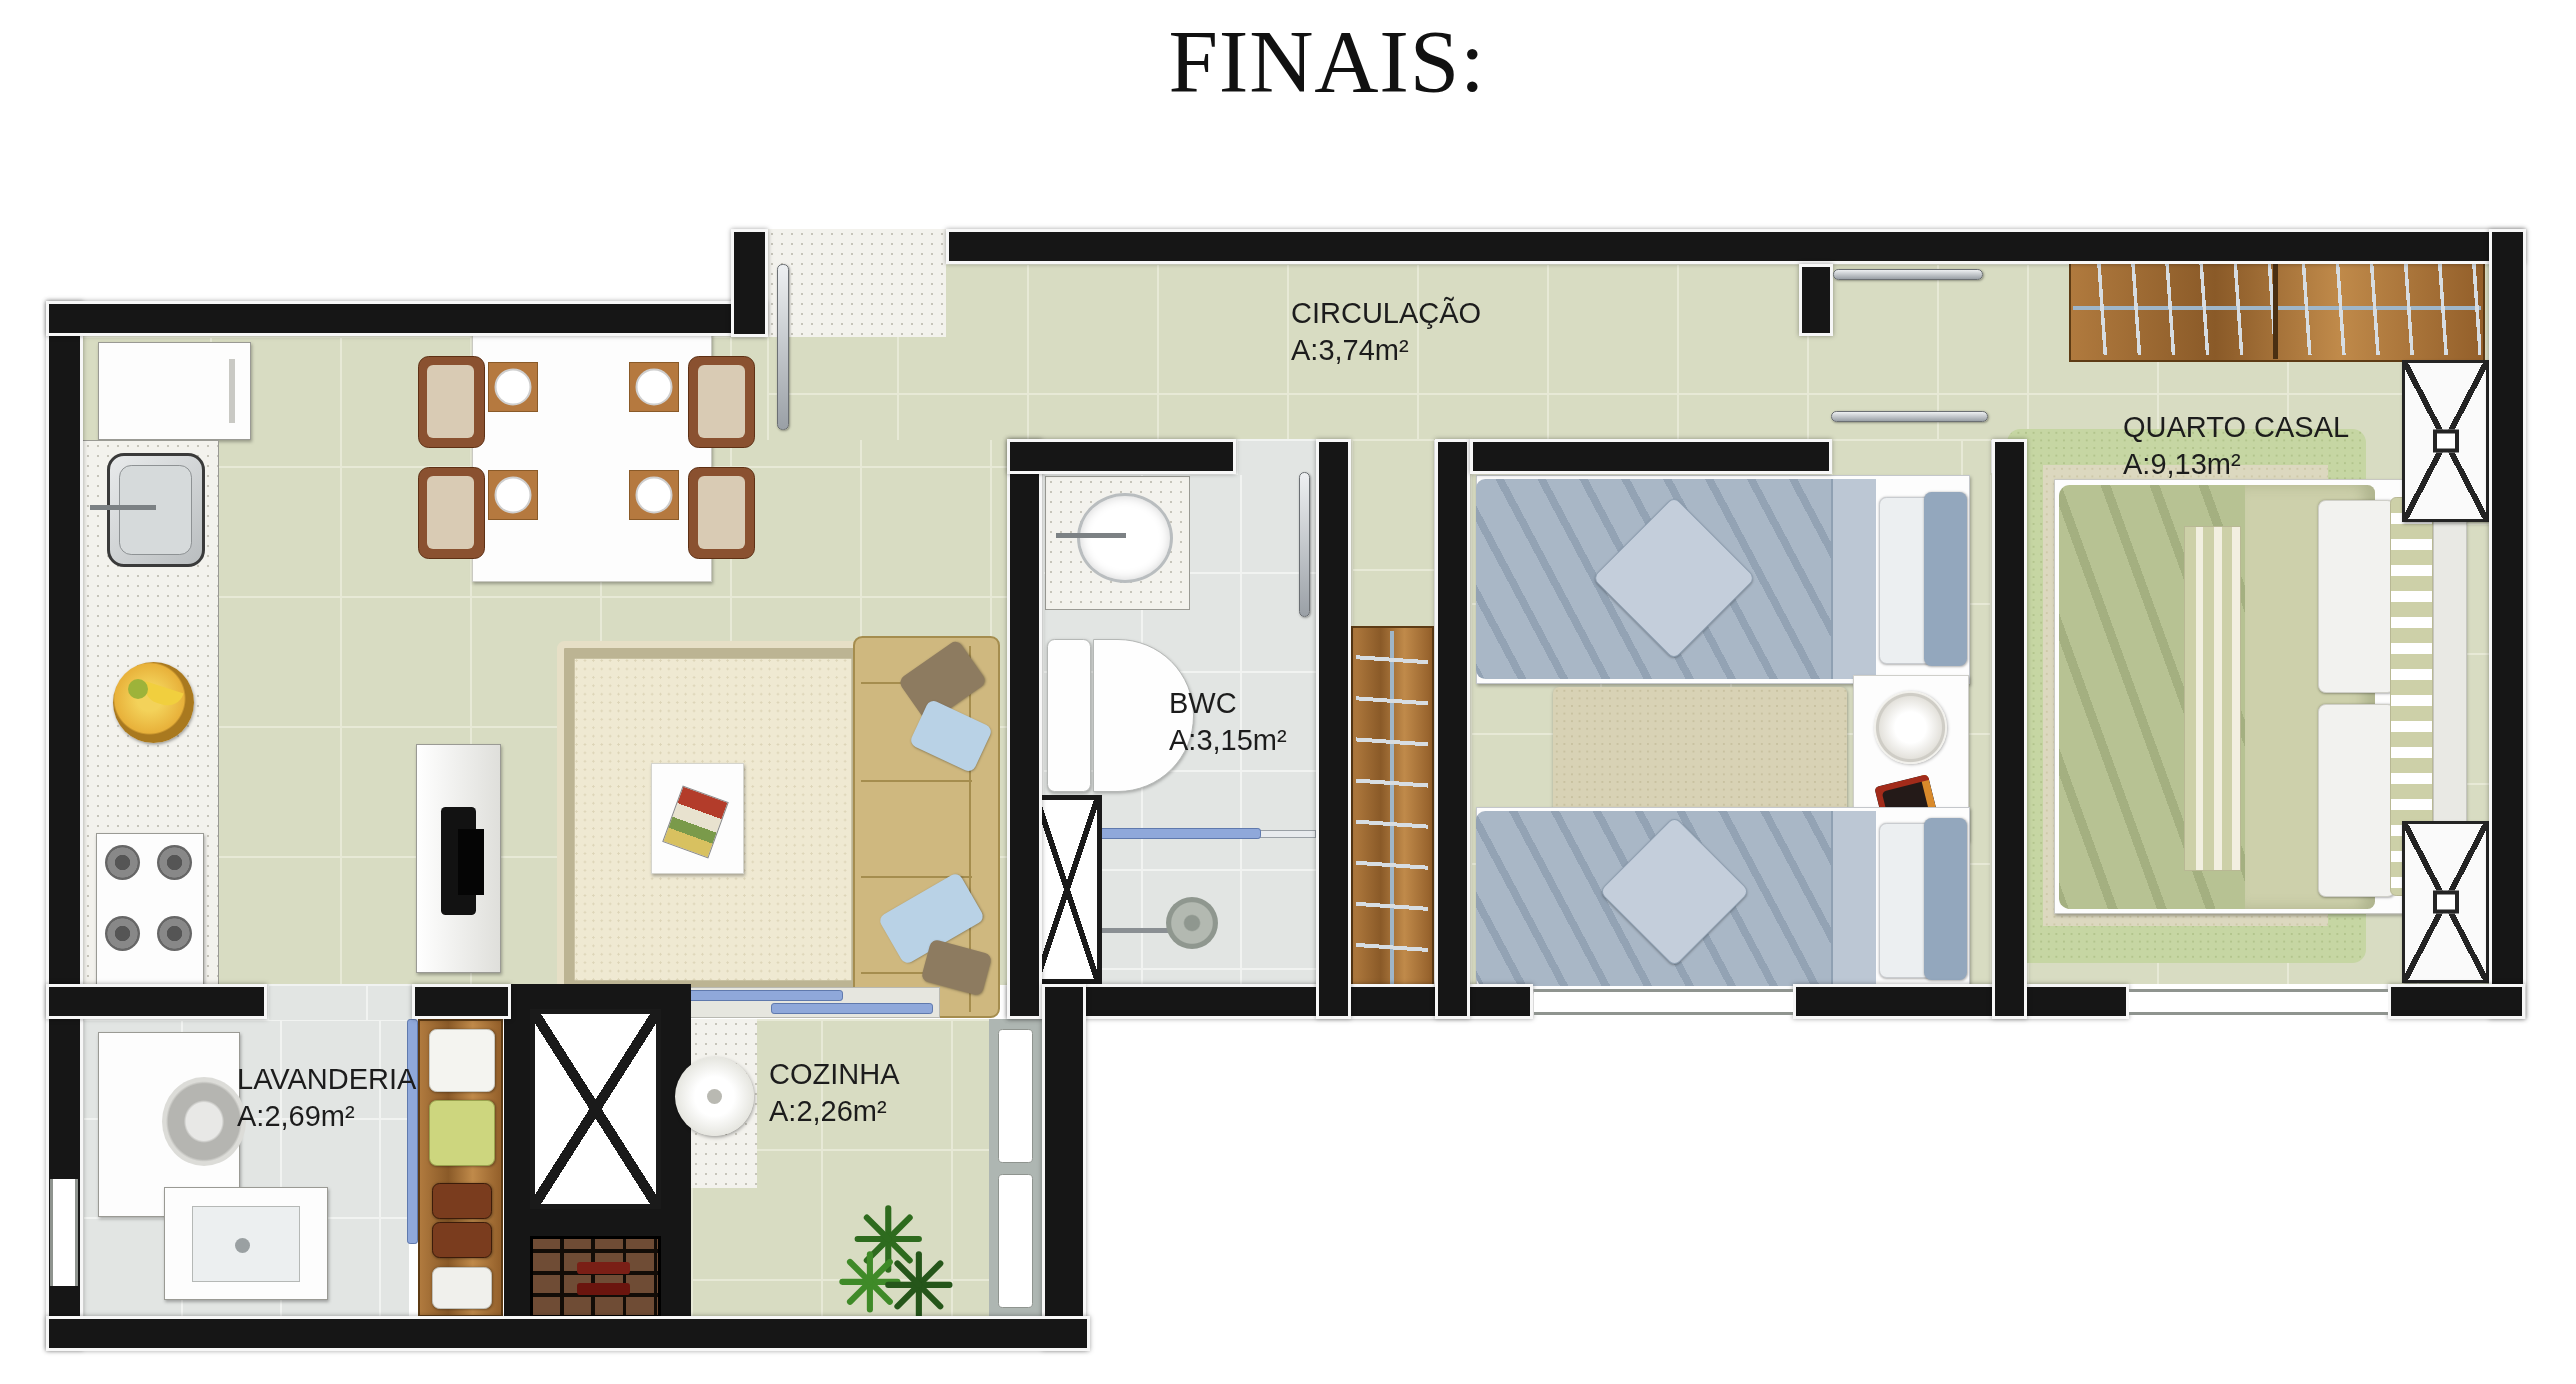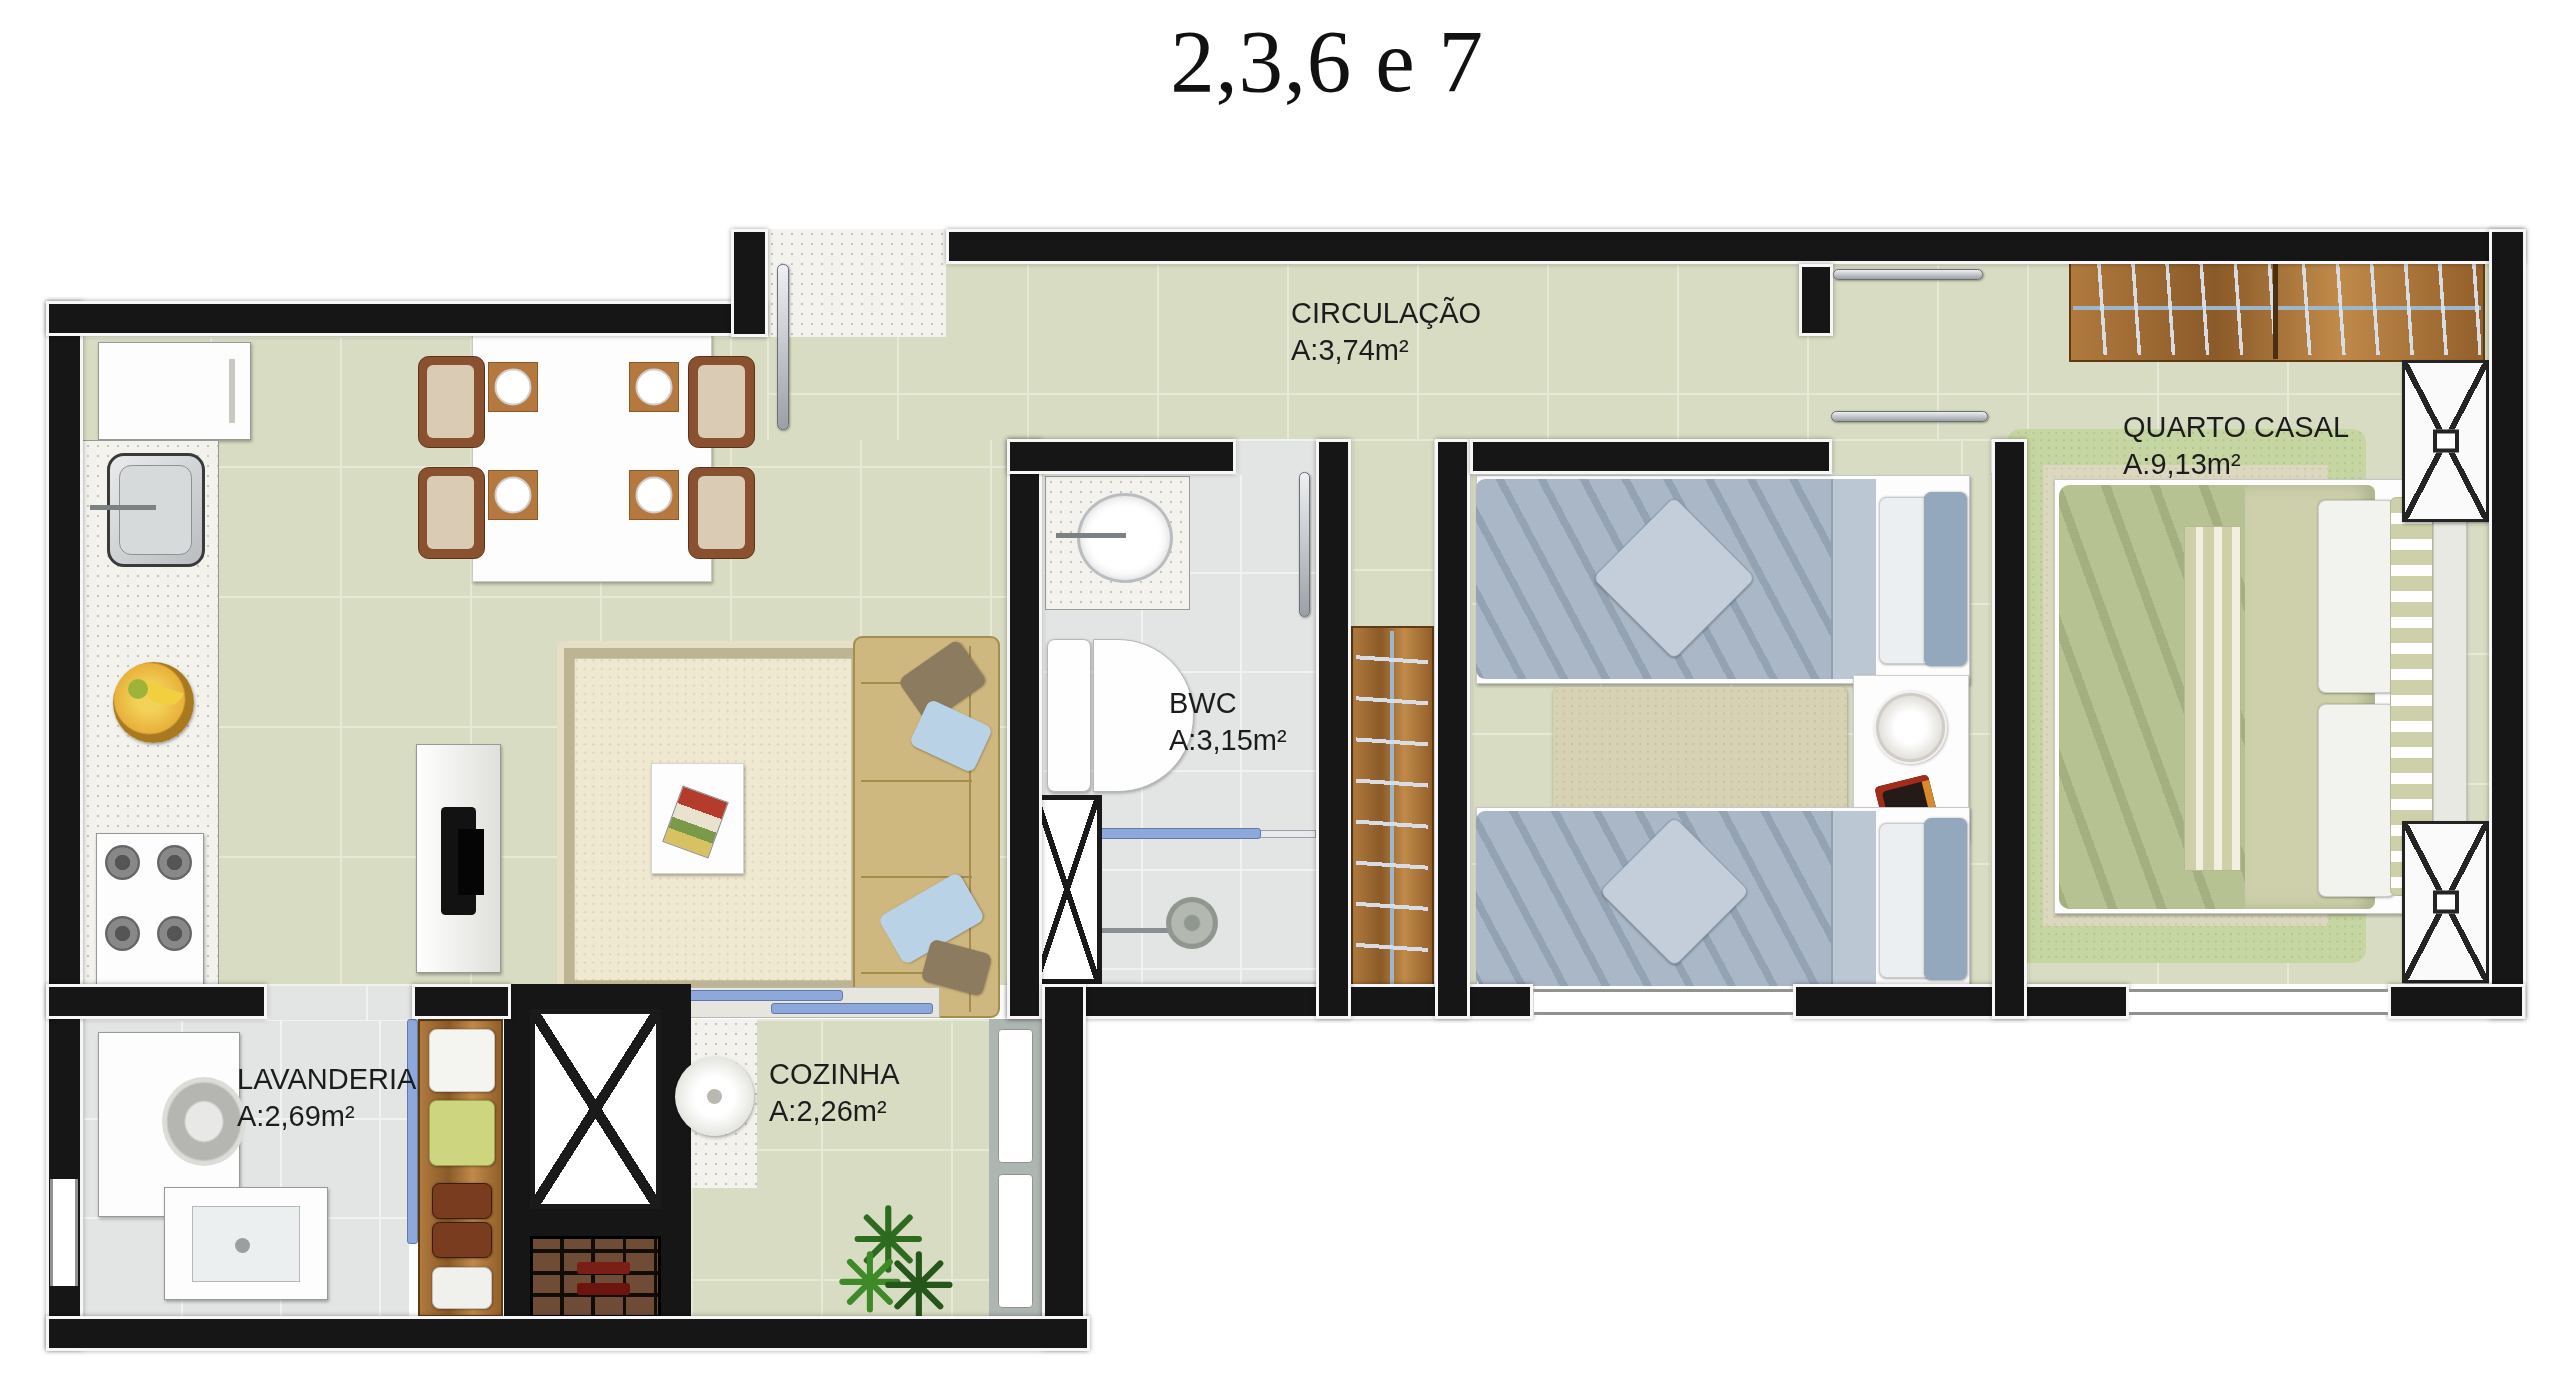--- a/index.html
+++ b/index.html
@@ -79,21 +79,21 @@
   .chair.right div{left:9.2px;}
   .lamp{position:absolute;border-radius:50%;background:radial-gradient(#ffffff 30%,#e4e2dc 60%,#cfcdc6 62% 66%,#f2f1ec 68%);
     box-shadow:0.8px 0.8px 3.1px rgba(0,0,0,.3);}
 </style>
 </head>
 <body>
 
 <div class="stage">
 
   <div class="title" style="left:1022px;top:0px;width:610px;">
-    <div>2,3,6 e 7</div>
+    <div>FINAIS:</div>
   </div>
 
   <div class="floor-sage" style="left:80px;top:336px;width:927px;height:649px;"></div>
   <div class="floor-sage" style="left:767px;top:263px;width:1263px;height:177px;"></div>
   <div class="floor-sage" style="left:1351px;top:439px;width:83px;height:189px;"></div>
   <div class="floor-gray" style="left:1042px;top:473px;width:274px;height:511px;"></div>
   <div class="floor-gray" style="left:1236px;top:439px;width:80px;height:36px;"></div>
   <div class="floor-sage" style="left:1470px;top:473px;width:522px;height:511px;"></div>
   <div class="floor-sage" style="left:1831px;top:439px;width:160px;height:36px;"></div>
   <div class="floor-sage" style="left:2027px;top:263px;width:462px;height:721px;"></div>

